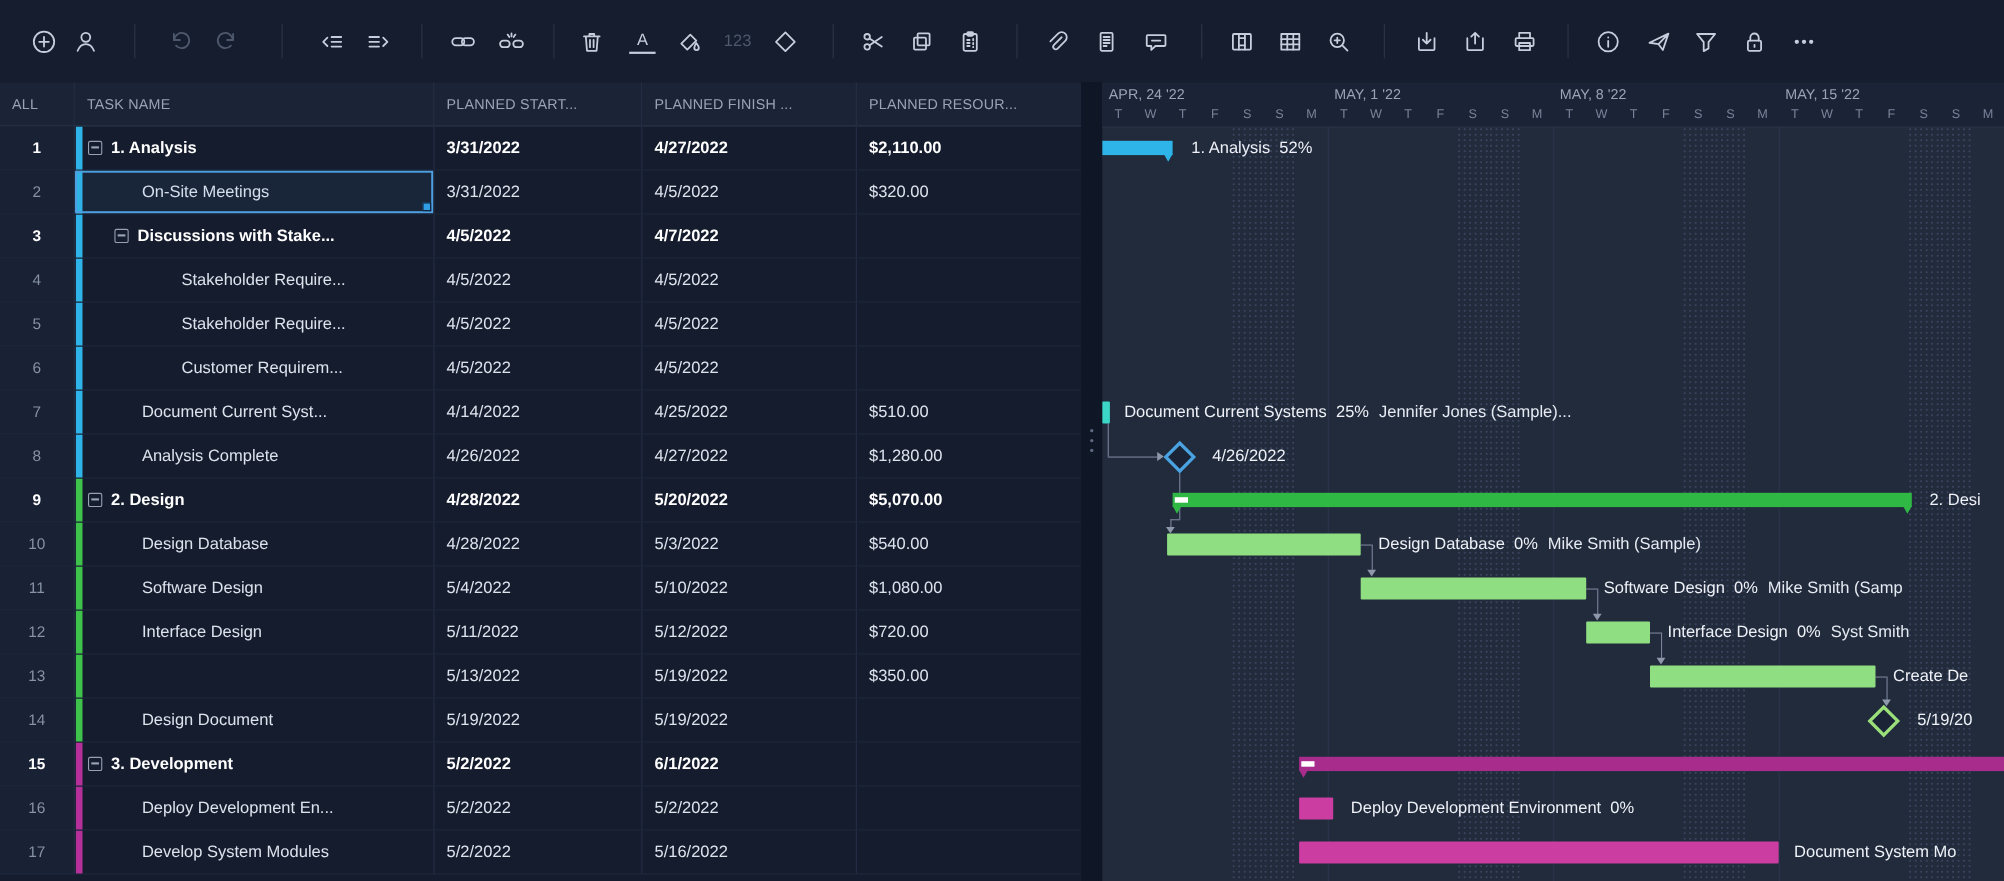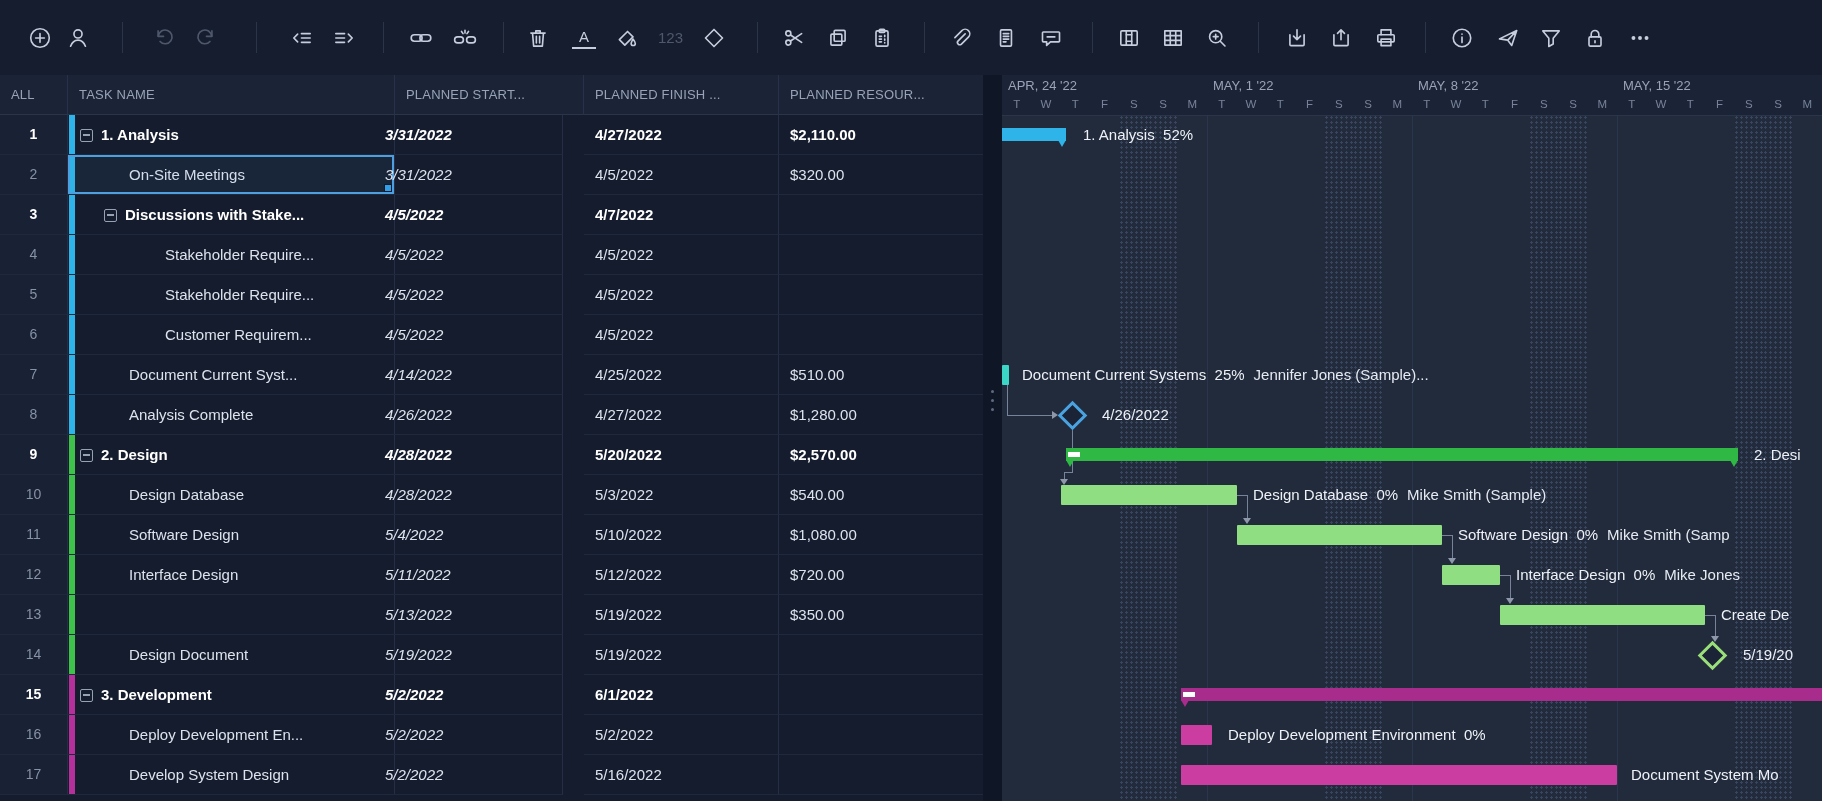--- a/index.html
+++ b/index.html
@@ -20,21 +20,21 @@
   .hcell{position:absolute;top:0;height:40px;line-height:40px;background:#1b2436;
          color:#98a3b8;font-size:13px;letter-spacing:.2px;white-space:nowrap;overflow:hidden;
          border-bottom:1px solid #2b3549;border-right:1px solid #27314a;box-sizing:border-box;
          padding-left:11px;cursor:pointer;}
   .trow{position:absolute;left:0;width:983px;height:40px;}
   .cell{position:absolute;top:0;height:40px;line-height:39px;font-size:15px;color:#dde3ed;
         white-space:nowrap;overflow:hidden;box-sizing:border-box;
         border-right:1px solid #242e44;border-bottom:1px solid #1f293d;padding-left:11px;}
   .c-num{left:0;width:68px;padding-left:0;text-align:center;background:#192134;color:#8692a7;font-size:14px;}
   .c-task{left:68px;width:327px;padding-left:0;}
-  .c-start{left:374px;width:189px;font-style:italic;}
+  .c-start{left:395px;width:189px;}
   .c-finish{left:584px;width:195px;}
   .c-res{left:779px;width:204px;border-right:none;}
   .trow.bold .cell{font-weight:700;color:#ffffff;}
   .strip{position:absolute;left:1px;top:0;width:6px;height:40px;}
   .task-inner{position:absolute;top:0;height:40px;line-height:39px;white-space:nowrap;}
   .collapse{display:inline-block;width:13px;height:13px;border:1.5px solid #97a1b4;border-radius:2px;
             position:relative;vertical-align:-2px;margin-right:8px;box-sizing:border-box;cursor:pointer;}
   .collapse::after{content:"";position:absolute;left:2px;right:2px;top:4px;height:1.5px;background:#97a1b4;}
   .sel-box{position:absolute;inset:0;border:2px solid #4e9fe0;background:rgba(78,159,224,.07);}
   .sel-handle{position:absolute;right:0;bottom:0;width:8px;height:8px;background:#2f9fe8;border:1px solid #10182a;box-sizing:border-box;}
@@ -344,21 +344,21 @@
         <div class="cell c-res">$1,280.00</div>
       </div>
       <div class="trow bold" style="top: 320px;">
         <div class="cell c-num">9</div>
         <div class="cell c-task">
           <div class="strip" style="background: rgb(63, 194, 76);"></div>
           <div class="task-inner" style="left: 12px;"><div class="collapse" style="display: inline-block;"></div><span>2. Design</span></div>
         </div>
         <div class="cell c-start">4/28/2022</div>
         <div class="cell c-finish">5/20/2022</div>
-        <div class="cell c-res">$2,570.00</div>
+        <div class="cell c-res">$5,070.00</div>
       </div>
       <div class="trow" style="top: 360px;">
         <div class="cell c-num">10</div>
         <div class="cell c-task">
           <div class="strip" style="background: rgb(63, 194, 76);"></div>
           <div class="task-inner" style="left: 61px;"><span>Design Database</span></div>
         </div>
         <div class="cell c-start">4/28/2022</div>
         <div class="cell c-finish">5/3/2022</div>
         <div class="cell c-res">$540.00</div>
@@ -419,21 +419,21 @@
           <div class="task-inner" style="left: 61px;"><span>Deploy Development En...</span></div>
         </div>
         <div class="cell c-start">5/2/2022</div>
         <div class="cell c-finish">5/2/2022</div>
         <div class="cell c-res"></div>
       </div>
       <div class="trow" style="top: 640px;">
         <div class="cell c-num">17</div>
         <div class="cell c-task">
           <div class="strip" style="background: rgb(181, 48, 154);"></div>
-          <div class="task-inner" style="left: 61px;"><span>Develop System Design</span></div>
+          <div class="task-inner" style="left: 61px;"><span>Develop System Modules</span></div>
         </div>
         <div class="cell c-start">5/2/2022</div>
         <div class="cell c-finish">5/16/2022</div>
         <div class="cell c-res"></div>
       </div>
     </div>
 </div>
 
 <div id="splitter">
   <div class="dot" style="top:315px"></div>
@@ -527,19 +527,19 @@
       </div>
       <div class="gdash" style="left: 181px; top: 577px;"></div>
       <div class="gbar" style="left: 179px; top: 610px; width: 31px; background: rgb(203, 61, 160);"></div>
       <div class="gbar" style="left: 179px; top: 650px; width: 436px; background: rgb(203, 61, 160);"></div>
       <div class="glabel" style="left: 81px; top: 10px;"><span class="b">1. Analysis  52%</span></div>
       <div class="glabel" style="left: 20px; top: 250px;"><span class="b">Document Current Systems  25%</span><span class="r">Jennifer Jones (Sample)...</span></div>
       <div class="glabel" style="left: 100px; top: 290px;"><span class="">4/26/2022</span></div>
       <div class="glabel" style="left: 752px; top: 330px;"><span class="b">2. Desi</span></div>
       <div class="glabel" style="left: 251px; top: 370px;"><span class="b">Design Database  0%</span><span class="r">Mike Smith (Sample)</span></div>
       <div class="glabel" style="left: 456px; top: 410px;"><span class="b">Software Design  0%</span><span class="r">Mike Smith (Samp</span></div>
-      <div class="glabel" style="left: 514px; top: 450px;"><span class="b">Interface Design  0%</span><span class="r">Mike Jones</span></div>
+      <div class="glabel" style="left: 514px; top: 450px;"><span class="b">Interface Design  0%</span><span class="r">Syst Smith</span></div>
       <div class="glabel" style="left: 719px; top: 490px;"><span class="b">Create De</span></div>
       <div class="glabel" style="left: 741px; top: 530px;"><span class="">5/19/20</span></div>
       <div class="glabel" style="left: 226px; top: 610px;"><span class="b">Deploy Development Environment  0%</span></div>
       <div class="glabel" style="left: 629px; top: 650px;"><span class="b">Document System Mo</span></div>
     </div>
 </div>
 
 </body></html>

